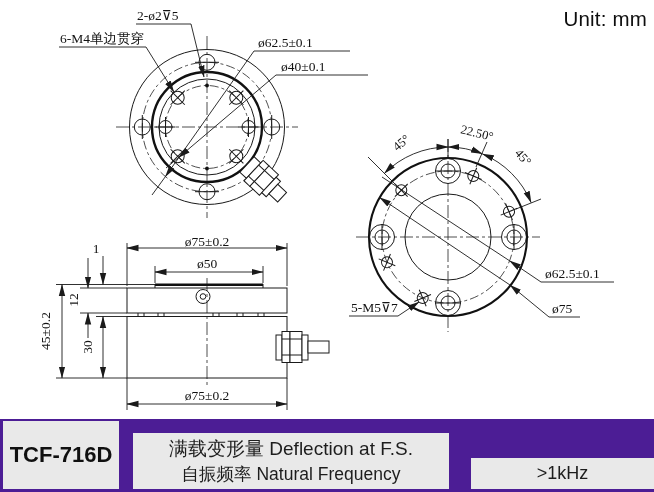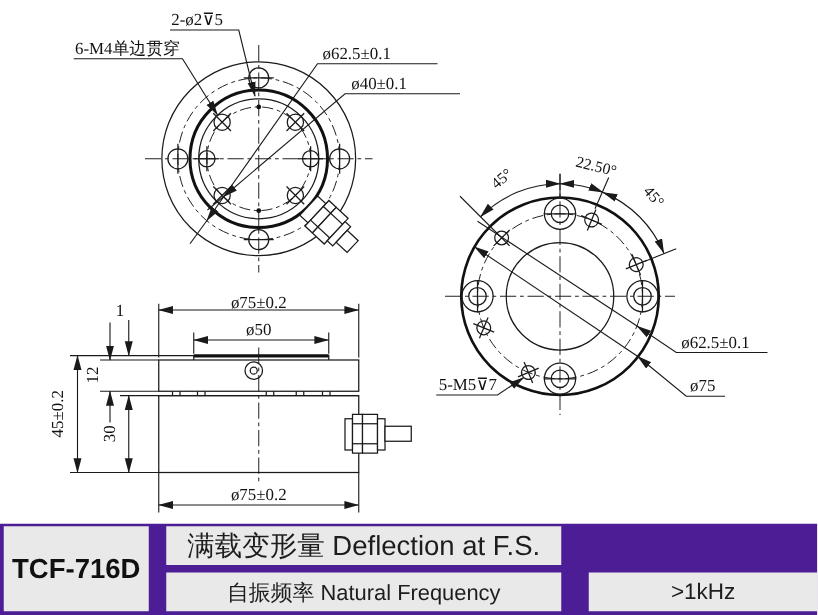--- a/index.html
+++ b/index.html
@@ -16,30 +16,31 @@
   .bc{stroke:#222;stroke-width:0.8;fill:none;stroke-dasharray:9 3 3 3;}
   .dim{stroke:#1a1a1a;stroke-width:0.9;fill:none;}
   .wfill{fill:#ffffff;stroke:#1a1a1a;stroke-width:1;}
   text.dt{font-family:"Liberation Serif",serif;font-size:13.5px;fill:#121212;}
   text.sm{font-family:"Liberation Serif",serif;font-size:12.5px;fill:#121212;}
   
   .spec{position:absolute;left:0;top:419px;width:654px;height:73px;background:#4c1d95;}
   .cell{position:absolute;background:#e9e9e9;display:flex;align-items:center;justify-content:center;
         color:#1d1d1d;}
   .model{left:3px;top:2px;width:116px;height:68px;font-size:22px;font-weight:700;color:#101010;}
-  .n1{left:133px;top:2px;width:316px;height:31px;font-size:22px;}
+  .n1{left:133px;top:14px;width:316px;height:31px;font-size:19px;}
   .v1{left:471px;top:2px;width:183px;height:31px;font-size:17.5px;}
   .n2{left:133px;top:39px;width:316px;height:31px;font-size:17.5px;}
   .v2{left:471px;top:39px;width:183px;height:31px;font-size:18px;}
 </style>
 </head>
 <body>
 
 <div class="stage">
 
+  <div class="unit">Unit: mm</div>
 
   <svg width="654" height="418" viewBox="0 0 654 418">
     <defs>
       <marker id="arr" viewBox="0 0 12 8" refX="11.5" refY="4" markerWidth="12" markerHeight="8" markerUnits="userSpaceOnUse" orient="auto-start-reverse">
         <path d="M0,0.8 L12,4 L0,7.2 Z" fill="#1a1a1a"></path>
       </marker>
     </defs>
 
     <g>
       <g>

